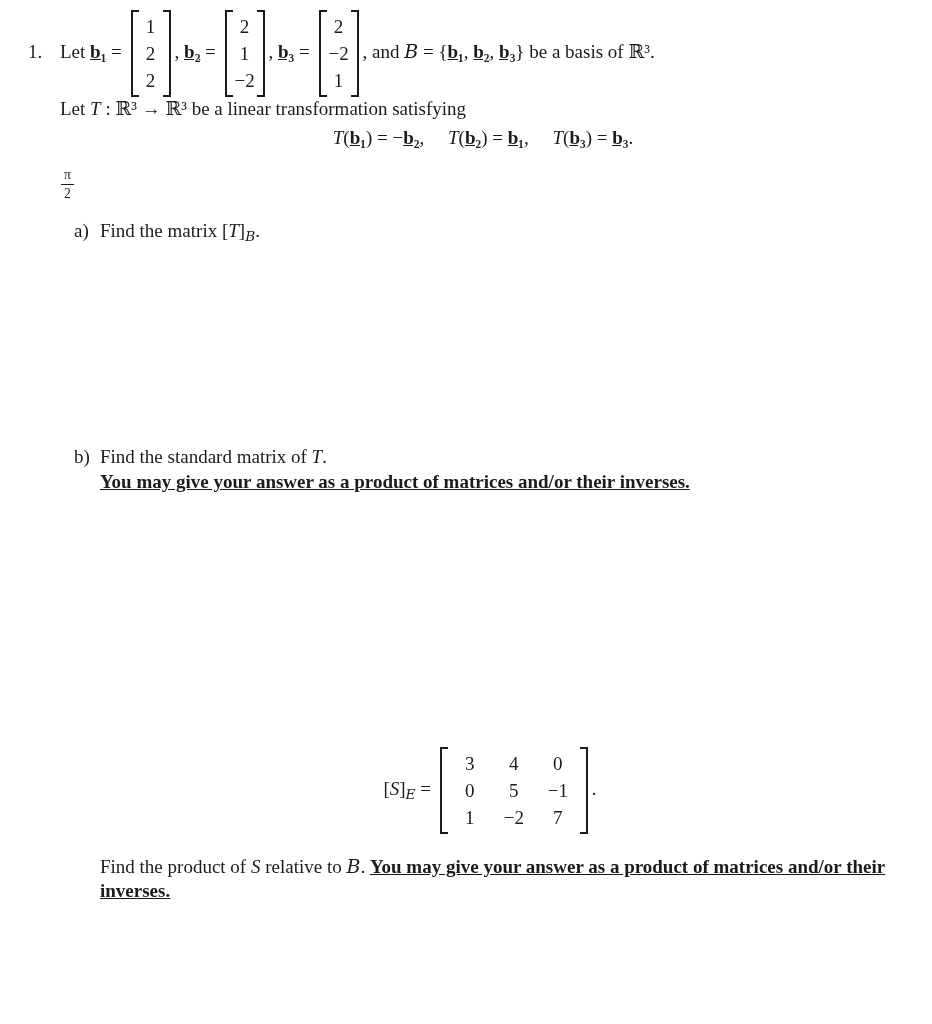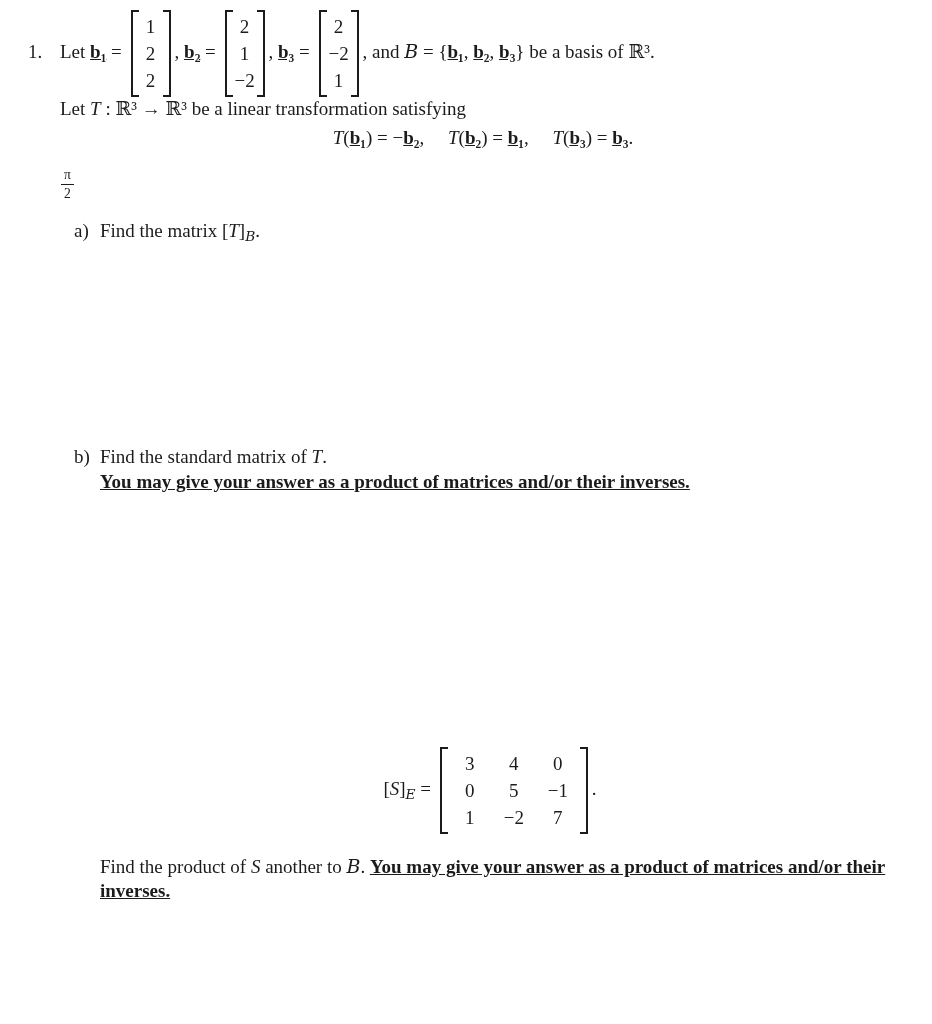--- a/index.html
+++ b/index.html
@@ -83,17 +83,17 @@
             <span class="mcell">3</span>
             <span class="mcell">4</span>
             <span class="mcell">0</span>
             <span class="mcell">0</span>
             <span class="mcell">5</span>
             <span class="mcell">−1</span>
             <span class="mcell">1</span>
             <span class="mcell">−2</span>
             <span class="mcell">7</span>
           </span><span>.</span></div>
-      <div class="cont c-para"><span class="r-rm">Find the product of </span><span class="r-it">S</span><span class="r-rm"> another to </span><span class="r-cal">B</span><span class="r-rm">. </span><span class="r-bf">You may give your answer as a product of matrices and/or their inverses.</span></div>
+      <div class="cont c-para"><span class="r-rm">Find the product of </span><span class="r-it">S</span><span class="r-rm"> relative to </span><span class="r-cal">B</span><span class="r-rm">. </span><span class="r-bf">You may give your answer as a product of matrices and/or their inverses.</span></div>
     </div>
 
   </div>
 </div>
 
 </body></html>

